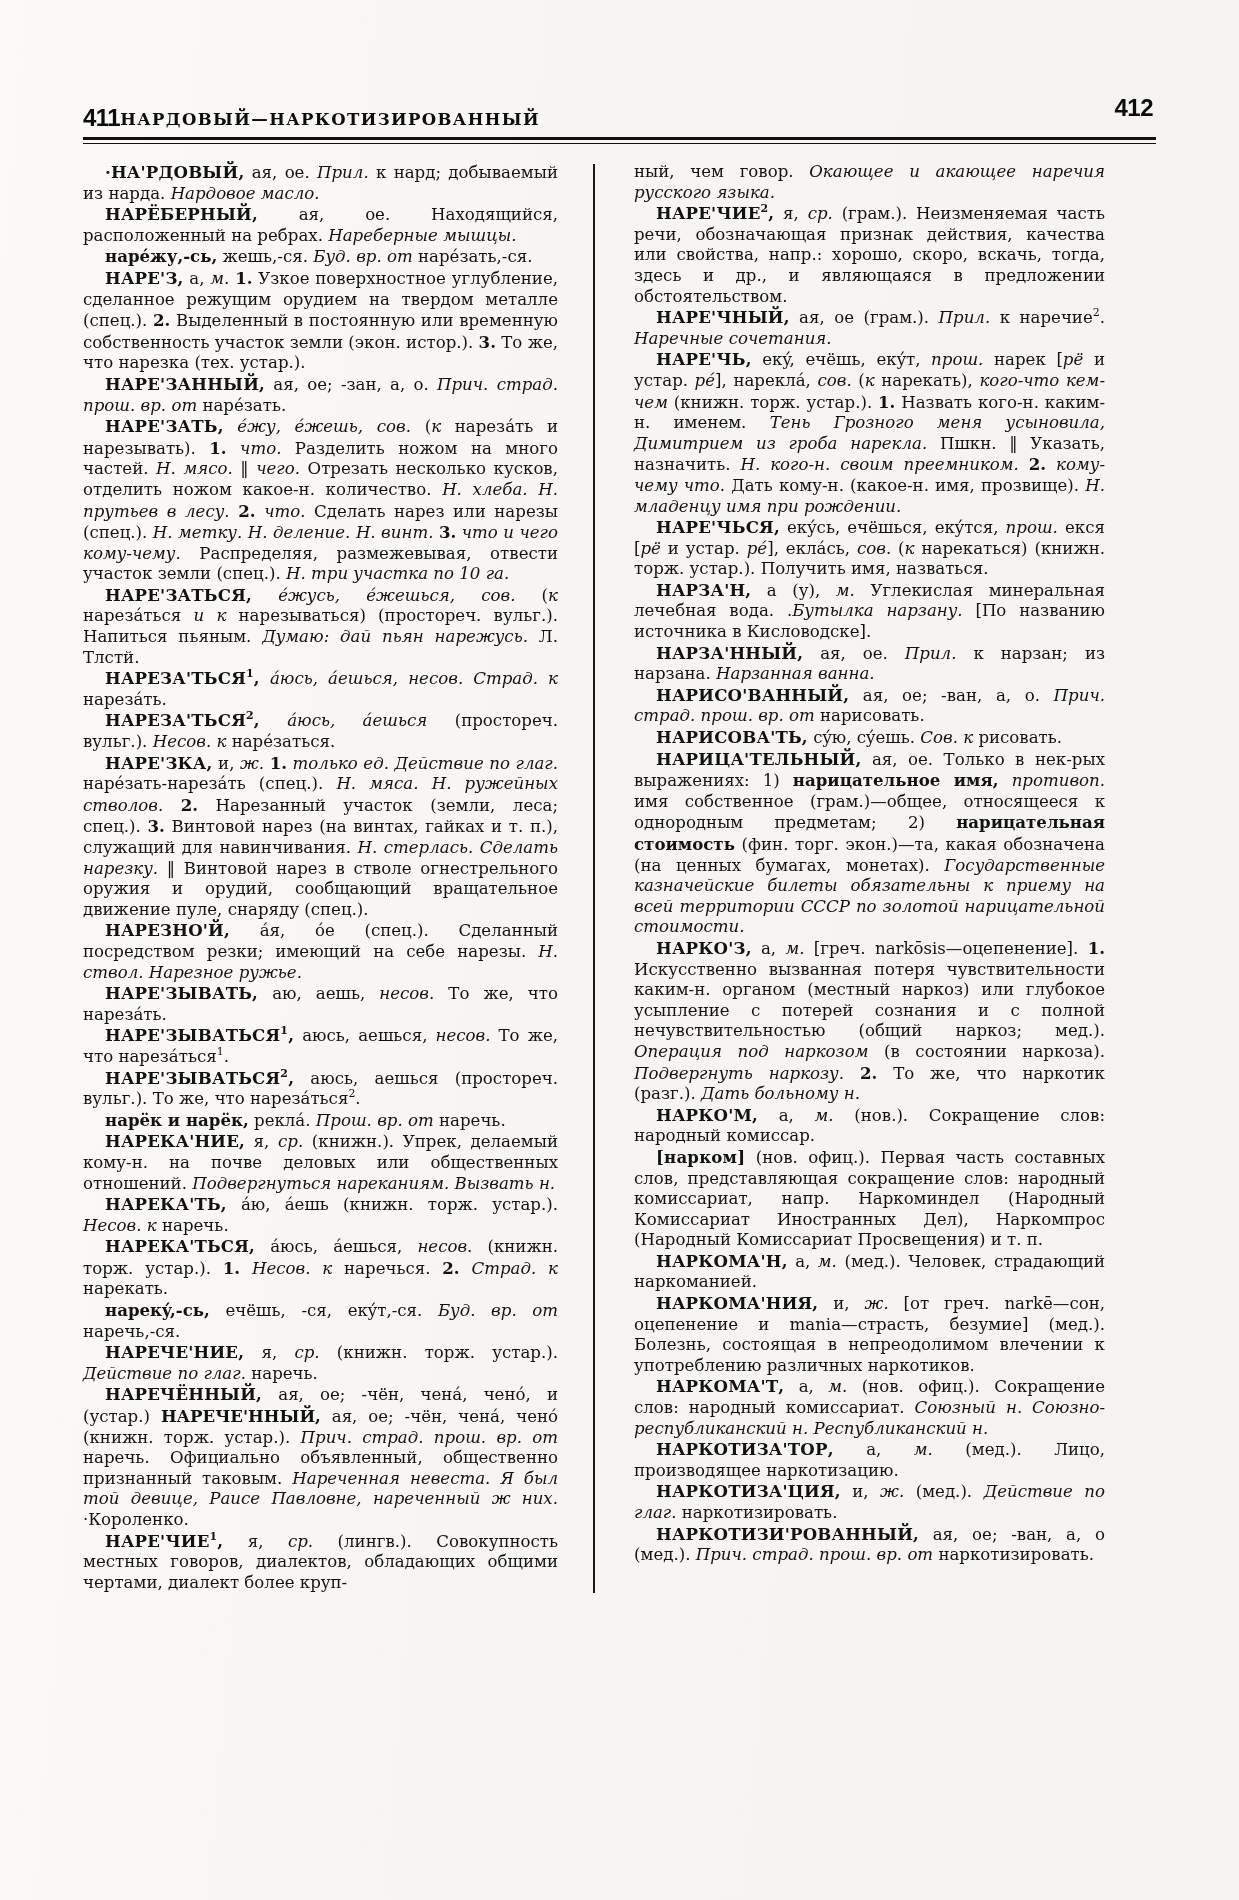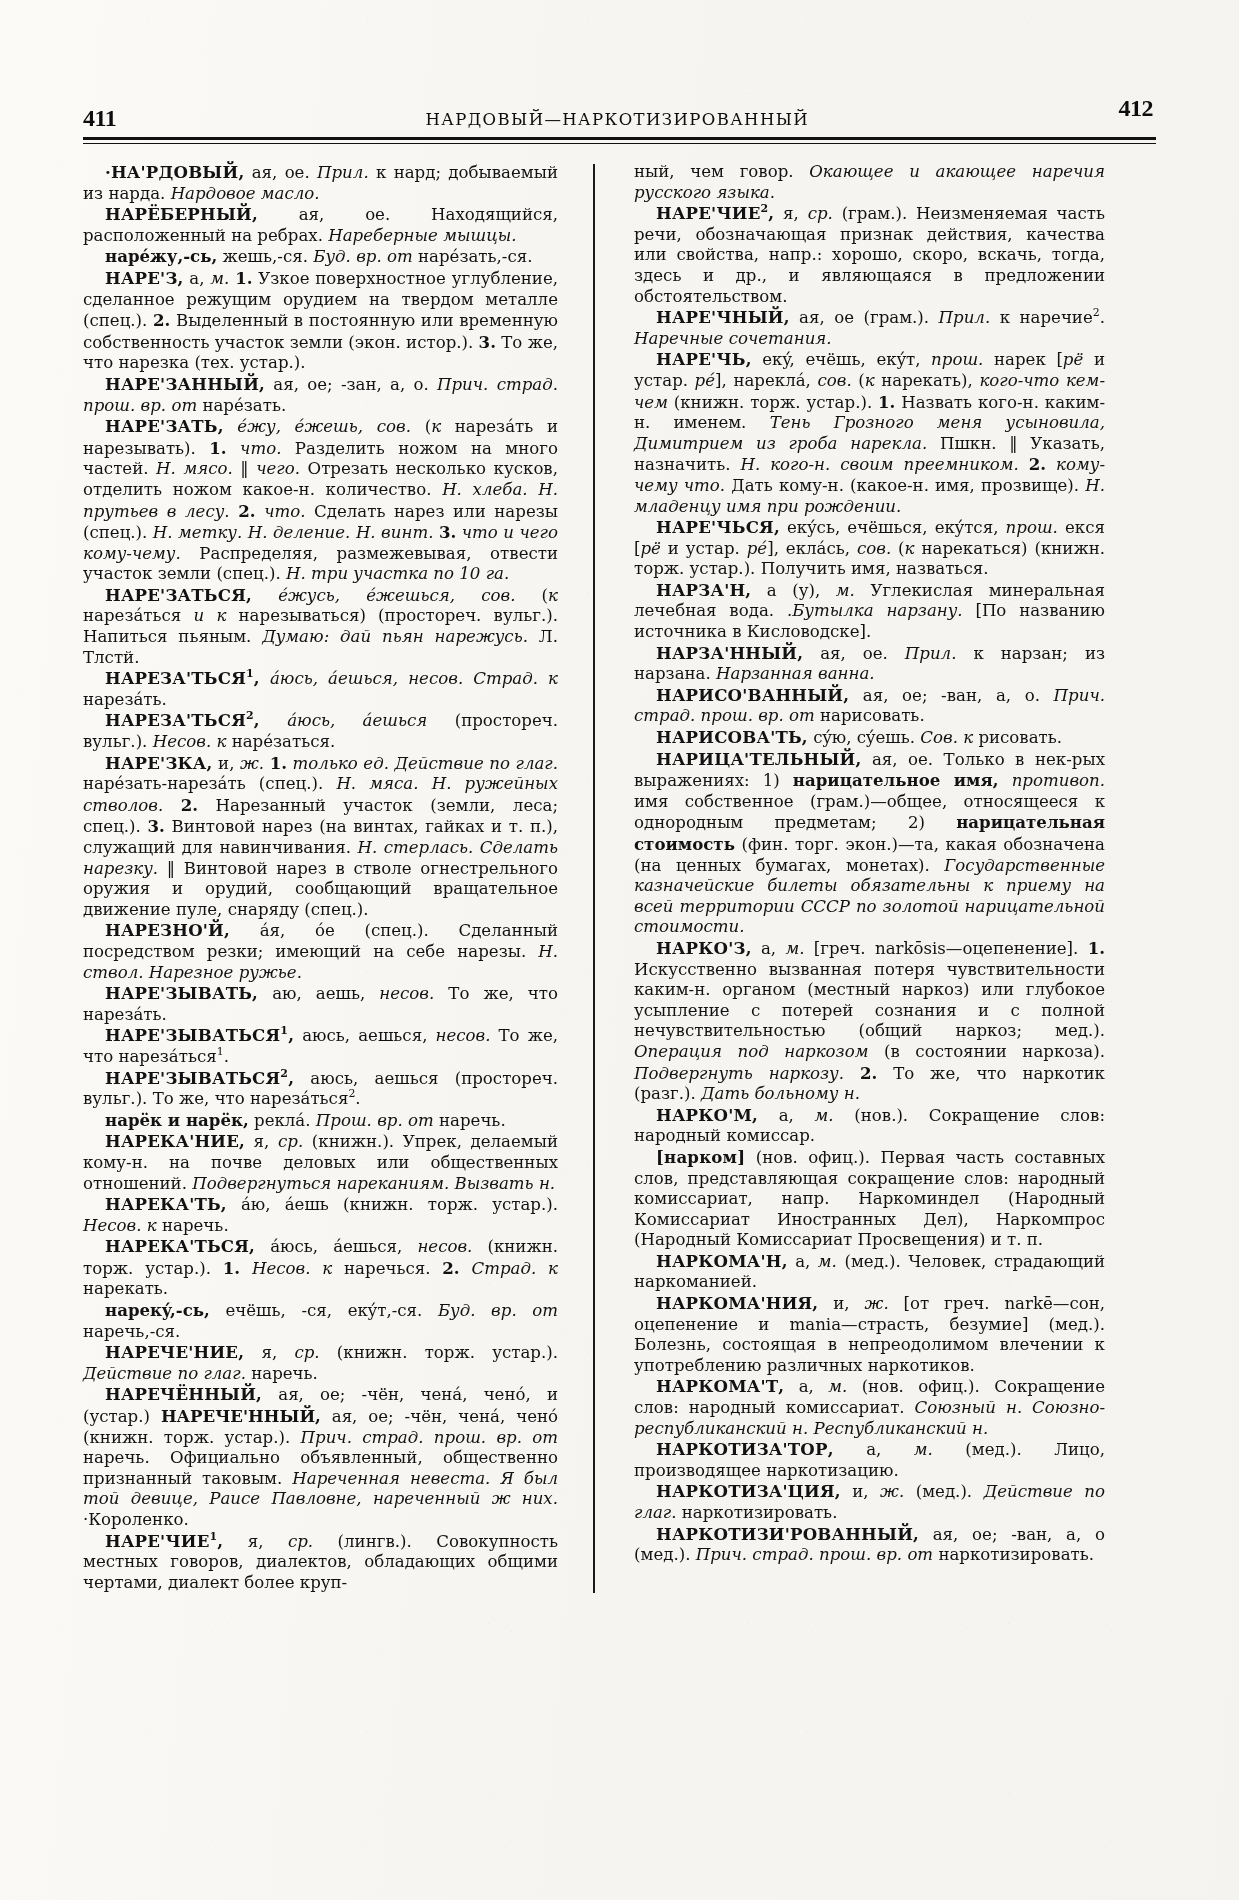--- a/index.html
+++ b/index.html
@@ -36,32 +36,31 @@
   
   .header {
     position: relative;
     display: flex;
     align-items: flex-end;
     justify-content: space-between;
     margin: 96px 86px 0 83px;
     height: 34px;
   }
   .folio {
-    font-family: Liberation Serif, serif;
+    font-family: Liberation Sans, sans-serif;
     font-weight: bold;
     font-size: 24px;
     letter-spacing: -0.5px;
     line-height: 1;
     color: #0d0d0d;
   }
   .folio.right { align-self: flex-start; }
   .runhead {
     flex: 1;
-    text-align: center;
-    font-weight: normal;
+    font-weight: bold;
     font-size: 16.5px;
     letter-spacing: 1.4px;
     line-height: 1;
     padding-bottom: 2px;
     color: #0d0d0d;
     white-space: nowrap;
   }
   .rule-wrap {
     margin: 7px 83px 0 83px;
   }

